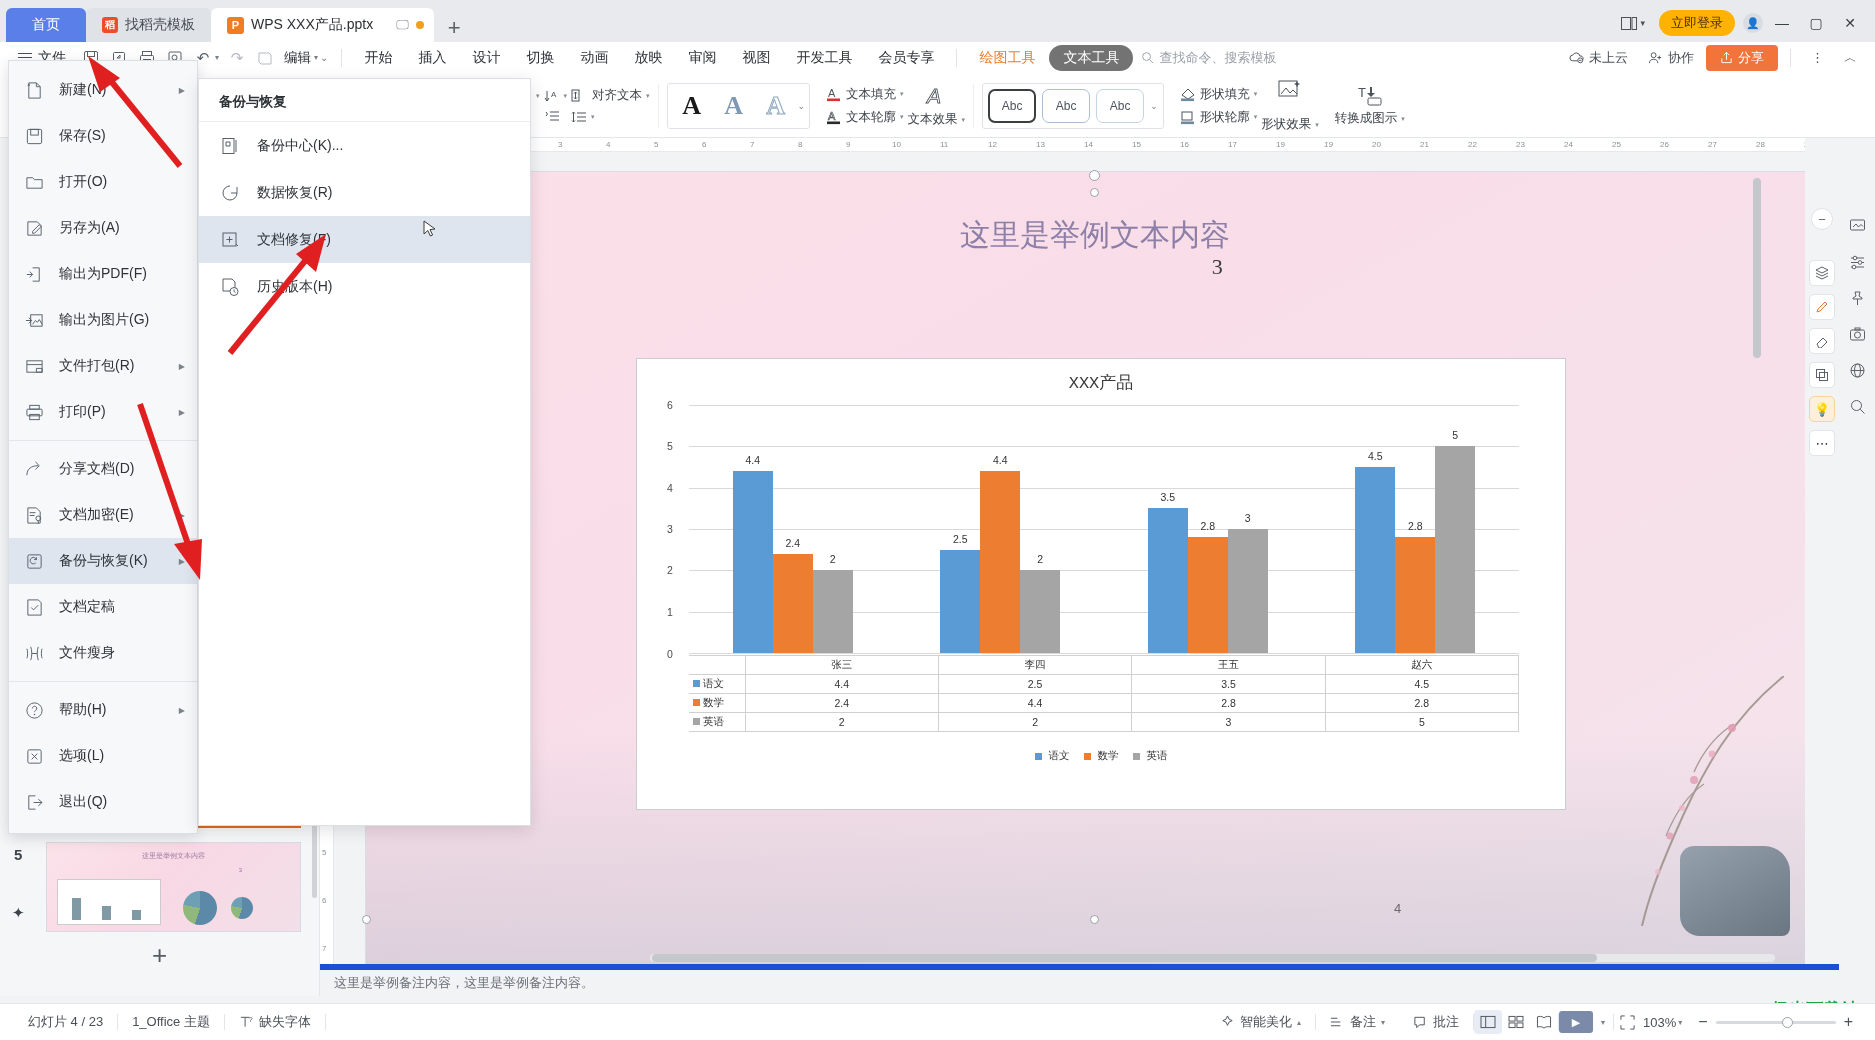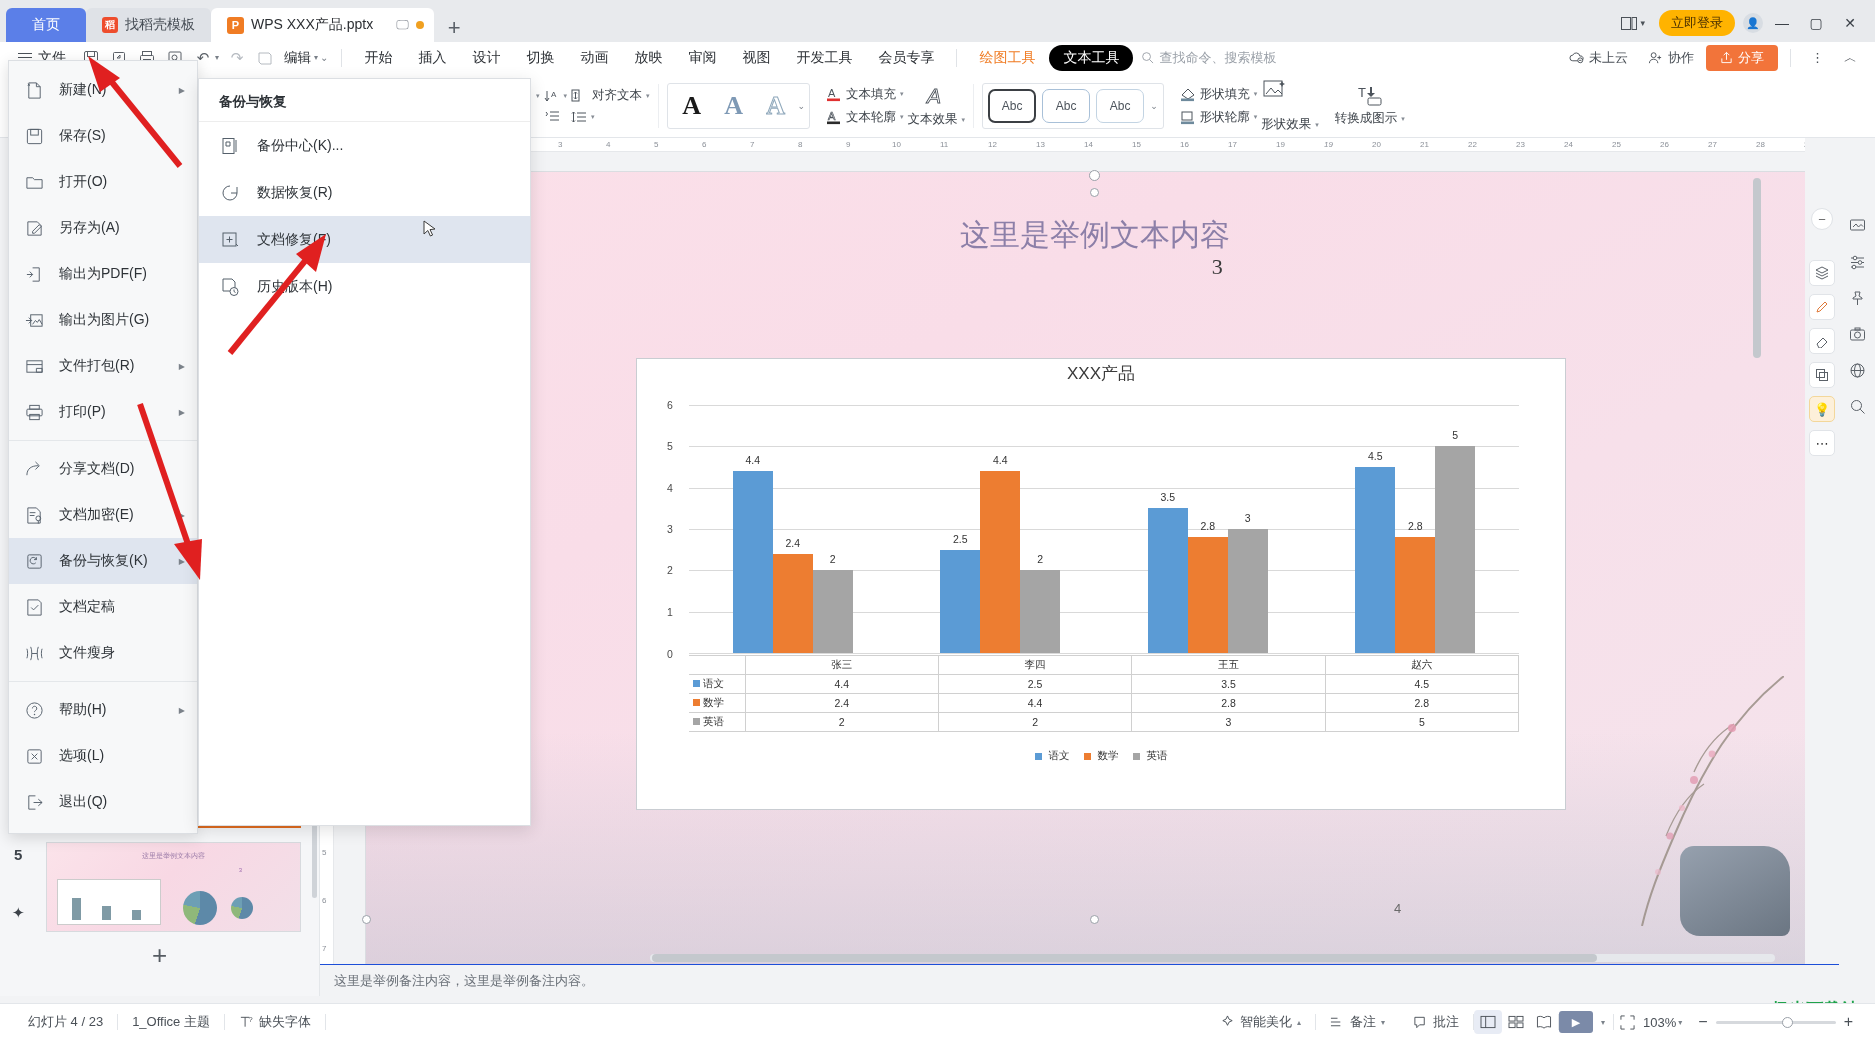--- a/index.html
+++ b/index.html
@@ -48,21 +48,21 @@
      padding:3px 10px; border-radius:4px; }
   .filebtn .burger { display:flex;flex-direction:column;gap:2.5px; }
   .filebtn .burger i { display:block;width:14px;height:1.6px;background:#4a5057; }
   .qicon { width:26px;height:24px;display:flex;align-items:center;justify-content:center;
      color:#5b6168; font-size:15px; }
   .qcaret { font-size:8px;color:#7a8089;margin-left:-3px;margin-right:3px; }
   .editbtn { font-size:13.5px;color:#2f3338;padding:0 4px; }
   .vdiv { width:1px;height:18px;background:#e0e3e7;margin:0 8px; }
   .mtab { font-size:14px;color:#2f3338;padding:4px 12px;border-radius:4px;white-space:nowrap; }
   .mtab.orange { color:#f07c24; }
-  .mtab.pill { background:#000000; color:#fff; border-radius:14px; padding:4px 14px; }
+  .mtab.pill { background:#737373; color:#fff; border-radius:14px; padding:4px 14px; }
   .searchbox { display:flex;align-items:center;gap:5px;color:#9aa0a8;font-size:13px;margin-left:6px; }
   .right-menu { margin-left:auto; display:flex; align-items:center; gap:4px; padding-right:10px; }
   .rm-item { display:flex;align-items:center;gap:5px;font-size:13px;color:#4a5057;padding:3px 8px; }
   .share-pill { background:#f2743a;color:#fff;border-radius:4px;padding:4px 14px;font-size:13px;
      display:flex;align-items:center;gap:5px; }
 
   
   .ribbon {
     height:64px; background:#fff; display:flex; align-items:center;
     border-bottom:1px solid #e3e6ea; position:relative; z-index:3; padding-left:8px;
@@ -141,22 +141,22 @@
   .handle { position:absolute; width:9px;height:9px;border-radius:50%;background:#fff;
     border:1.3px solid #9aa0a8; }
   .rotate-handle { position:absolute; width:11px;height:11px;border-radius:50%;background:#fff;
     border:1.3px solid #9aa0a8; }
 
   
   .chartbox {
     position:absolute; left:270px; top:186px; width:930px; height:452px;
     background:#fff; border:1px solid #c9cdd2;
   }
-  .chart-title { text-align:center; font-size:17px; color:#3a3a3a; margin-top:3px;
-     font-family:Liberation Sans, sans-serif; }
+  .chart-title { text-align:center; font-size:17px; color:#3a3a3a; margin-top:12px;
+     font-family:Liberation Mono, monospace; }
   .plot { position:absolute; left:52px; right:46px; top:46px; height:248px; }
   .ygrid { position:absolute; left:0; right:0; border-top:1px solid #d9d9d9; }
   .ylab { position:absolute; left:-22px; font-size:10.5px; color:#4a4a4a; transform:translateY(-50%); }
   .groups { position:absolute; left:0; right:0; bottom:0; top:0; display:flex; }
   .grp { flex:1; display:flex; align-items:flex-end; justify-content:center; gap:0; position:relative; }
   .bar { width:40px; position:relative; }
   .bar .vlab { position:absolute; top:-17px; left:0; right:0; text-align:center;
      font-size:10.5px; color:#333; }
   .b-yw { background:#5b9bd5; } .b-math { background:#ed7d31; } .b-en { background:#a5a5a5; }
 
@@ -167,21 +167,21 @@
      color:#333; height:19px; padding:0; }
   .dtable td.rowhead { width:56px; text-align:left; padding-left:4px; border-left:none; }
   .sw { display:inline-block;width:7px;height:7px;margin-right:3px; }
   .chart-legend { position:absolute; left:0; right:0; top:390px; display:flex;
      justify-content:center; gap:14px; font-size:10.5px; color:#333; align-items:center; }
   .chart-legend span.lg { display:flex;align-items:center;gap:4px; }
   .zero-lab { position:absolute; left:30px; top:289px; font-size:10.5px; color:#4a4a4a; }
 
   
   .notes { position:absolute; left:320px; right:36px; bottom:0; height:32px;
-     background:#f2f3f5; border-top:1px solid #1d4ed8; display:flex; align-items:center;
+     background:#f2f3f5; border-top:6px solid #1d4ed8; display:flex; align-items:center;
      padding-left:14px; font-size:13px; color:#6a7078; }
   .hscroll { position:absolute; left:330px; right:30px; bottom:34px; height:8px;
      background:#e6e8ec; border-radius:4px; }
   .hscroll i { position:absolute;left:2px;top:0;width:84%;height:8px;background:#c4c8cd;border-radius:4px;display:block; }
   .vscroll { position:absolute; right:44px; top:40px; width:8px; height:180px;
      background:#c4c8cd; border-radius:4px; }
 
   
   .rsb-inner { width:34px; background:#f2f3f5; display:flex; flex-direction:column;
      align-items:center; padding-top:70px; gap:8px; }
@@ -502,21 +502,21 @@
         </span>
       <span class="ritem">
         <svg width="16" height="15" viewBox="0 0 16 15">
             <rect x="2" y="2" width="10" height="8" fill="none" stroke="#4d545c"></rect>
             <rect x="1" y="11.5" width="13" height="2.6" fill="#6e8a9c"></rect>
           </svg>
         <span>形状轮廓</span>
           <span class="caret">▾</span>
         </span>
     </div>
-    <div class="col2" style="align-items:flex-start;gap:14px;">
+    <div class="col2" style="align-items:center;gap:14px;">
       <span>
         <svg width="28" height="24" viewBox="0 0 28 24">
             <rect x="3" y="3" width="18" height="15" fill="none" stroke="#4d545c"></rect>
             <path d="M5 16l5-6 4 5 3-3 4 4" fill="none" stroke="#4d545c"></path>
             <path d="M21 3l1 2 2 1-2 1-1 2-1-2-2-1 2-1z" fill="#4d545c"></path>
           </svg>
         </span>
       <span class="ritem">
         <span>形状效果</span>
           <span class="caret">▾</span>

